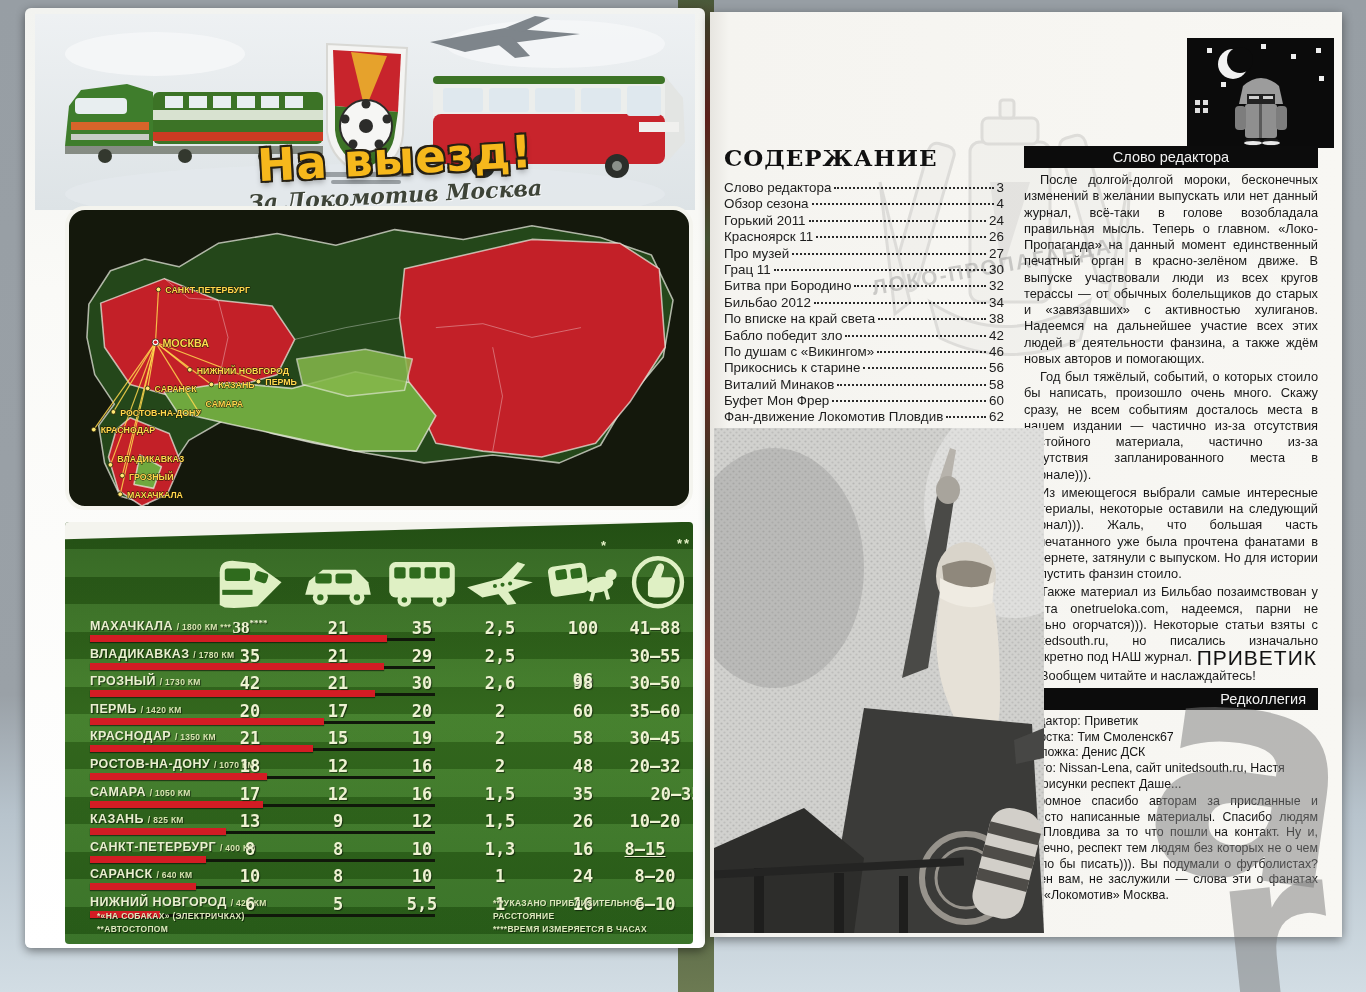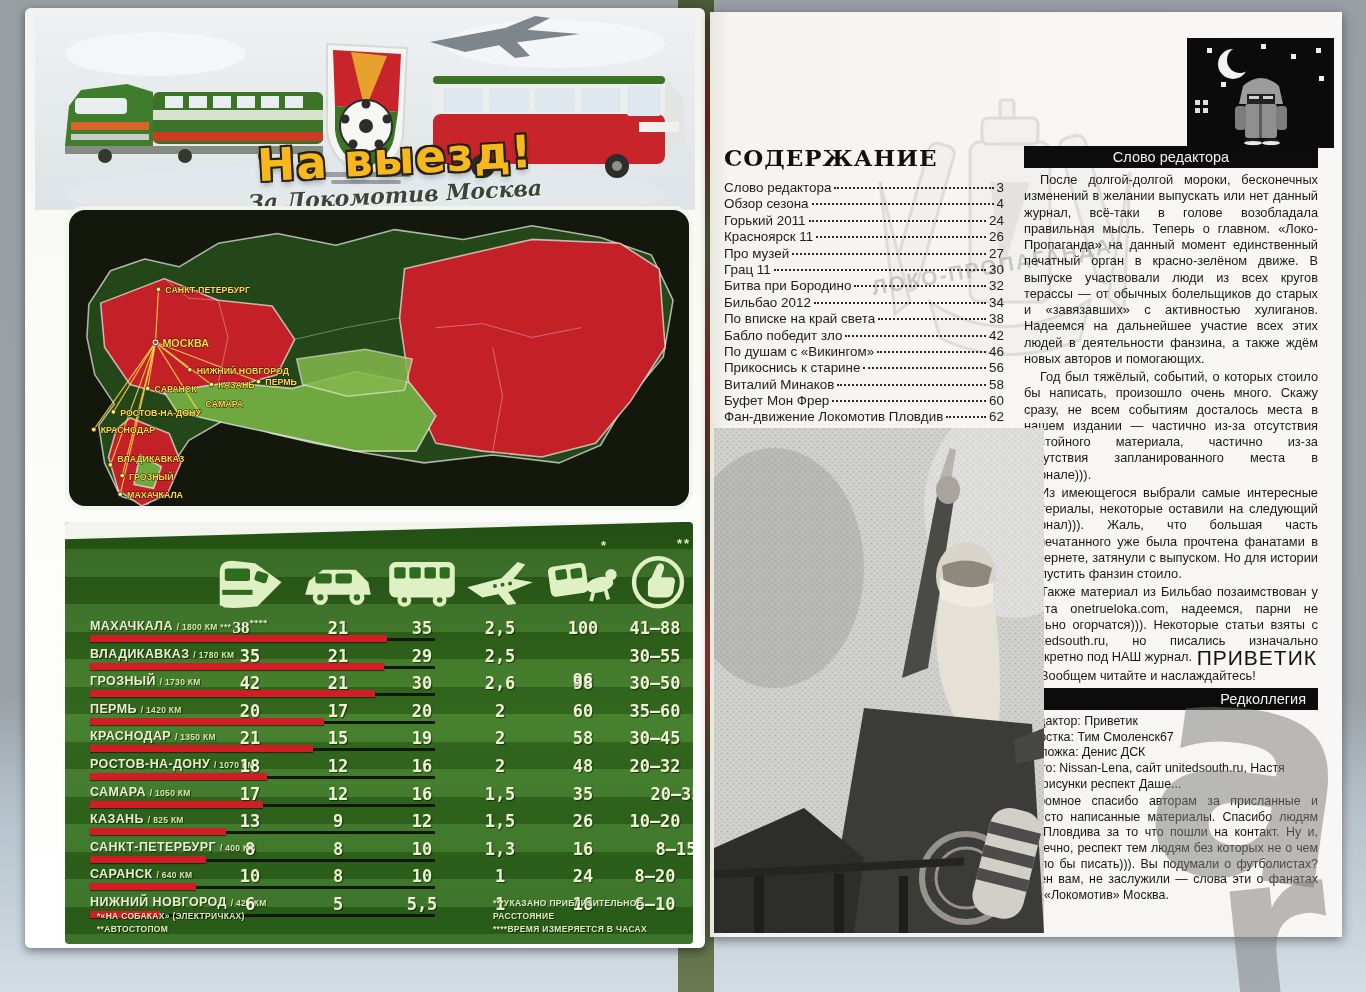--- a/index.html
+++ b/index.html
@@ -375,21 +375,21 @@
           </div>
           <div class="trow" style="top: 316.8px;">
             <span class="tcity">САНКТ-ПЕТЕРБУРГ <span class="tdist">/ 400 КМ </span></span>
             <span class="redbar" style="width: 116px;"></span>
             <span class="blackline" style="left: 141px; width: 229px;"></span>
             <span class="tval" style="left: 140px;">8</span>
             <span class="tval" style="left: 228px;">8</span>
             <span class="tval" style="left: 312px;">10</span>
             <span class="tval" style="left: 390px;">1,3</span>
             <span class="tval" style="left: 473px;">16</span>
-            <span class="tval" style="left: 566px;">8–15</span>
+            <span class="tval" style="left: 535px; text-decoration: underline;">8–15</span>
           </div>
           <div class="trow" style="top: 344.4px;">
             <span class="tcity">САРАНСК <span class="tdist">/ 640 КМ </span></span>
             <span class="redbar" style="width: 106px;"></span>
             <span class="blackline" style="left: 131px; width: 239px;"></span>
             <span class="tval" style="left: 140px;">10</span>
             <span class="tval" style="left: 228px;">8</span>
             <span class="tval" style="left: 312px;">10</span>
             <span class="tval" style="left: 390px;">1</span>
             <span class="tval" style="left: 473px;">24</span>

